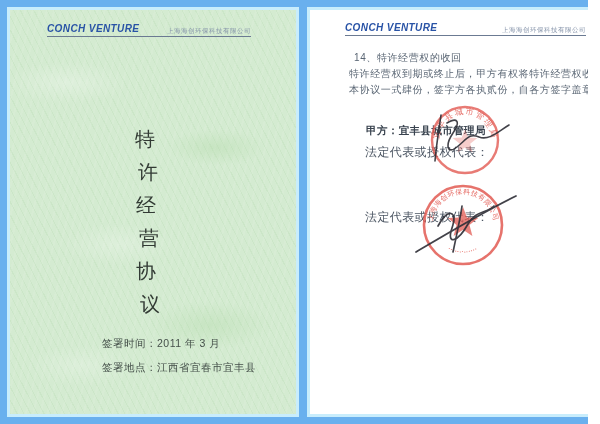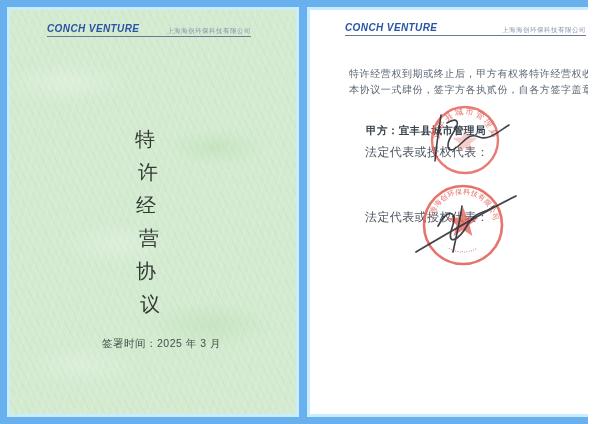--- a/index.html
+++ b/index.html
@@ -61,29 +61,31 @@
       <span class="hdr-company">上海海创环保科技有限公司</span>
     </div>
     <div class="vtitle">
       <span>特</span>
       <span>许</span>
       <span>经</span>
       <span>营</span>
       <span>协</span>
       <span>议</span>
     </div>
-    <div class="sign-line sign-time">签署时间：2025 年 3 月</div>
+    <div class="sign-line sign-time">签署时间：2011 年 3 月</div>
+    <div class="sign-line sign-place">签署地点：江西省宜春市宜丰县</div>
   </div>
 
   <div class="page page-content">
     <div class="hdr hdr-content">
       <span class="logo">CONCH VENTURE</span>
       <span class="hdr-company">上海海创环保科技有限公司</span>
     </div>
 
+    <div class="clause clause-1">14、特许经营权的收回</div>
     <div class="clause clause-2">特许经营权到期或终止后，甲方有权将特许经营权收回。</div>
     <div class="clause clause-3">本协议一式肆份，签字方各执贰份，自各方签字盖章后生效。</div>
 
     <div class="party-name pa-name">甲方：宜丰县城市管理局</div>
     <div class="party-rep pa-rep">法定代表或授权代表：</div>
 
     <div class="party-rep pb-rep">法定代表或授权代表：</div>
 
     <svg class="seal seal-a" width="120" height="110" viewBox="0 0 120 110">
       <circle cx="60" cy="55" r="33" fill="none" stroke="#e25a52" stroke-width="2.4" opacity="0.8"></circle>

